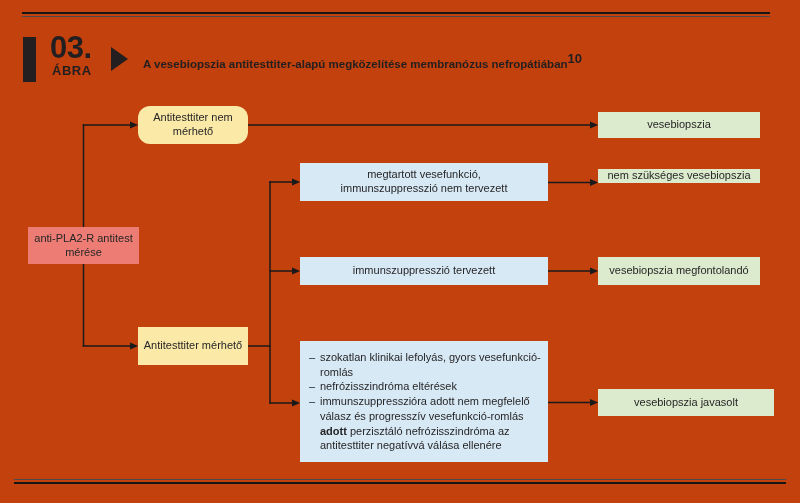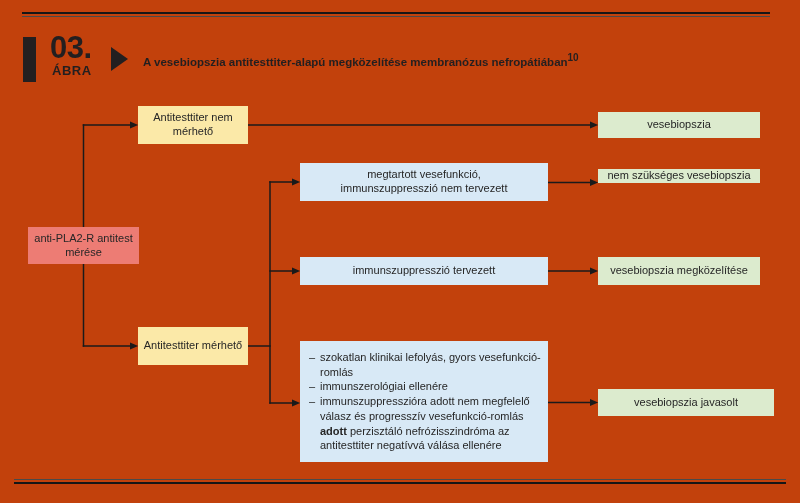--- a/index.html
+++ b/index.html
@@ -10,32 +10,32 @@
   .abs{position:absolute;}
   
   .rule-top{left:22px;top:12px;width:748px;height:2px;border-top:2px solid #161616;border-bottom:1px solid #4a4a4a;}
   .rule-bottom{left:14px;top:479px;width:772px;height:2px;border-top:1px solid #4a4a4a;border-bottom:2px solid #161616;}
   
   .fig-bar{left:23px;top:37px;width:13px;height:45px;background:#231f20;}
   .fig-num{left:50px;top:32px;font-size:31px;font-weight:bold;line-height:1;color:#231f20;letter-spacing:-.5px;}
   .fig-label{left:52px;top:63px;font-size:13px;font-weight:bold;color:#231f20;letter-spacing:.5px;}
   .fig-pointer{left:111px;top:47px;width:0;height:0;border-top:12px solid transparent;border-bottom:12px solid transparent;border-left:17px solid #231f20;}
   .title{left:143px;top:51px;font-size:11.5px;font-weight:bold;color:#231f20;line-height:1.3;}
-  .title sup{font-size:10px;}
+  .title sup{font-size:13px;}
   
   .node{
     position:absolute;display:flex;align-items:center;justify-content:center;
     text-align:center;font-size:11px;line-height:1.25;color:#262626;box-sizing:border-box;
   }
   .node-red{background:var(--salmon,#ed7c74);}
   .node-yellow{background:var(--yellow,#fbe9a8);}
   .node-blue{background:var(--blue,#d8e9f6);}
   .node-green{background:var(--green,#dcebce);}
   .n-root{left:28px;top:227px;width:111px;height:37px;padding:2px 4px;}
-  .n-branch1{left:138px;top:106px;width:110px;height:38px;padding:5px 4px;}
+  .n-branch1{left:138px;top:106px;width:110px;height:38px;padding:5px 4px;border-radius:12px;}
   .n-branch2{left:138px;top:327px;width:110px;height:38px;padding:2px 4px;}
   .n-cond1{left:300px;top:163px;width:248px;height:38px;padding:2px 4px;}
   .n-cond1 .lbl{max-width:190px;}
   .n-cond2{left:300px;top:257px;width:248px;height:28px;padding:2px 4px;}
   .n-cond3{left:300px;top:341px;width:248px;height:121px;align-items:center;justify-content:flex-start;text-align:left;padding:8px 6px 8px 9px;line-height:1.34;}
   .n-out1{left:598px;top:112px;width:162px;height:26px;}
   .n-out2{left:598px;top:169px;width:162px;height:14px;}
   .n-out3{left:598px;top:257px;width:162px;height:28px;}
   .n-out4{left:598px;top:389px;width:176px;height:27px;}
   .criteria{list-style:none;margin:0;padding:0;width:100%;}
@@ -102,39 +102,39 @@
   </div>
 
   <div class="node node-blue n-cond3">
     <ul class="criteria">
       <li>
         <span class="bullet">–</span>
         <span class="crit-text">szokatlan klinikai lefolyás, gyors vesefunkció-romlás</span>
       </li>
       <li>
         <span class="bullet">–</span>
-        <span class="crit-text">immunszerológiai ellenére</span>
+        <span class="crit-text">nefrózisszindróma eltérések</span>
       </li>
       <li>
         <span class="bullet">–</span>
         <span class="crit-text"><span>immunszuppresszióra adott nem megfelelő válasz és progresszív vesefunkció-romlás </span><b>adott</b><span> perzisztáló nefrózisszindróma az antitesttiter negatívvá válása ellenére</span></span>
       </li>
     </ul>
   </div>
 
   <div class="node node-green n-out1">
     <span class="lbl">vesebiopszia</span>
   </div>
 
   <div class="node node-green n-out2">
     <span class="lbl">nem szükséges vesebiopszia</span>
   </div>
 
   <div class="node node-green n-out3">
-    <span class="lbl">vesebiopszia megközelítése</span>
+    <span class="lbl">vesebiopszia megfontolandó</span>
   </div>
 
   <div class="node node-green n-out4">
     <span class="lbl">vesebiopszia javasolt</span>
   </div>
 
   <div class="abs rule-bottom"></div>
 </div>
 
 </body></html>

